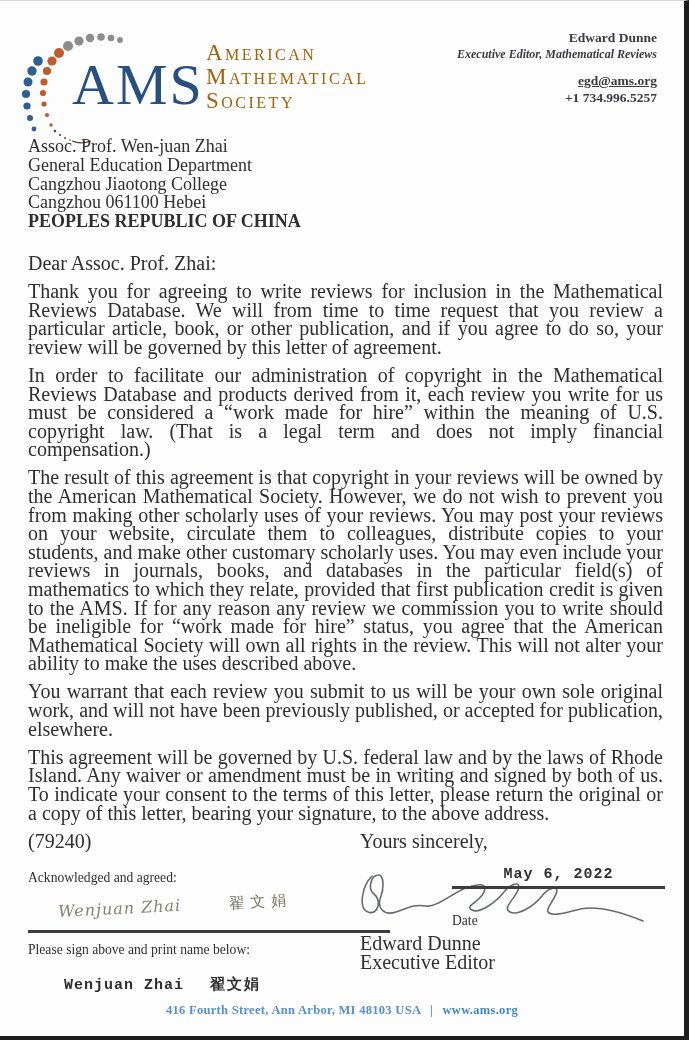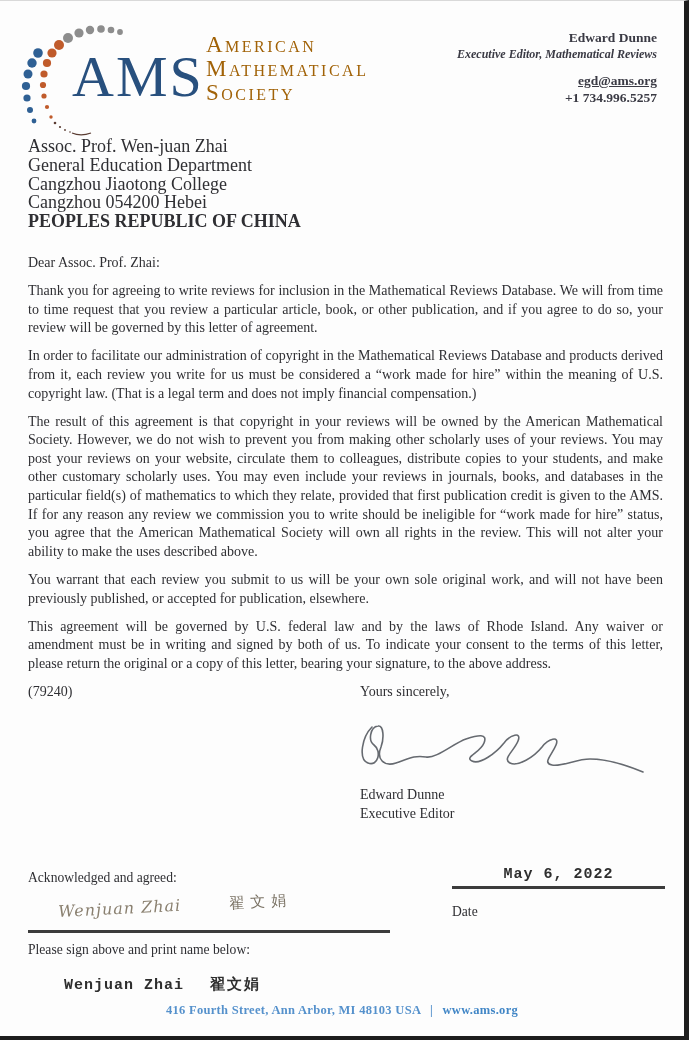--- a/index.html
+++ b/index.html
@@ -9,21 +9,21 @@
     background:#fdfdfd;
     font-family:"Liberation Serif", serif;
     color:#2f2f33;
     overflow:hidden;
     box-sizing:border-box;
     border-top:1px solid #d9d9d9;
     border-right:5px solid #1d1d1d;
     border-bottom:4px solid #1d1d1d;
   }
   
-  .logo-wrap{position:absolute;left:18px;top:12px;width:420px;height:110px;}
+  .logo-wrap{position:absolute;left:18px;top:20px;width:420px;height:110px;}
   .logo-dots{position:absolute;left:0;top:2px;}
   .logo-acronym{
     position:absolute;left:54px;top:30px;
     font-size:58px;letter-spacing:2px;color:#28507e;
     font-family:"Liberation Serif", serif;
   }
   .logo-name{
     position:absolute;left:188px;top:20px;
     font-variant:small-caps;
     font-size:23px;line-height:24px;letter-spacing:2.5px;
@@ -34,21 +34,21 @@
     color:#3a3a44;font-size:13.5px;line-height:17px;
   }
   .contact .c-name{font-weight:bold;}
   .contact .c-title{font-weight:bold;font-style:italic;font-size:12px;}
   .contact .c-email{font-weight:bold;margin-top:9px;text-decoration:underline;}
   .contact .c-phone{font-weight:bold;}
   
   .recipient{position:absolute;left:28px;top:136px;font-size:18px;line-height:18.8px;}
   .recipient .country{font-weight:bold;}
   
-  .letter-body{position:absolute;left:28px;top:253px;width:635px;font-size:14px;line-height:18.6px;font-family:Liberation Serif, serif;}
+  .letter-body{position:absolute;left:28px;top:253px;width:635px;font-size:20px;line-height:18.6px;font-family:Liberation Serif, serif;}
   .letter-body p{margin:0 0 9.5px 0;text-align:justify;}
   .salutation{margin:0 0 9px 0;}
   .signoff{display:flex;margin-top:5px;}
   .signoff .ref{width:332px;}
   .sig-image{margin-left:328px;margin-top:2px;height:80px;}
   .signer{margin-left:332px;line-height:19px;margin-top:2px;}
   
   .ack{position:absolute;left:28px;top:833px;width:372px;font-size:13.6px;margin-top:36px;}
   .ack-sig-row{position:relative;height:44px;}
   .hand-sig{
@@ -66,21 +66,21 @@
     font-size:15px;color:#2e2e2e;letter-spacing:1px;white-space:nowrap;
   }
   .printed-name .cn{margin-left:16px;letter-spacing:2px;}
   
   .date-block{position:absolute;left:452px;top:865px;width:213px;font-size:13.6px;}
   .date-value{
     text-align:center;font-family:"Liberation Mono", monospace;font-weight:bold;
     font-size:15px;color:#2e2e2e;letter-spacing:1px;margin-bottom:3px;
   }
   .date-line{border-top:3px solid #3c3c3c;width:213px;}
-  .date-label{margin-top:15px;}
+  .date-label{margin-top:24px;}
   
   .footer{
     position:absolute;left:0;top:1002px;width:100%;text-align:center;
     font-size:12.5px;font-weight:bold;color:#5591cc;letter-spacing:0.3px;
   }
   .footer .site{color:#4186c6;}
   .footer .sep{margin:0 6px;color:#5591cc;}
 </style>
 </head>
 <body>
@@ -140,21 +140,21 @@
     <div class="c-name">Edward Dunne</div>
     <div class="c-title">Executive Editor, Mathematical Reviews</div>
     <div class="c-email">egd@ams.org</div>
     <div class="c-phone">+1 734.996.5257</div>
   </div>
 
   <div class="recipient">
     <div>Assoc. Prof. Wen-juan Zhai</div>
     <div>General Education Department</div>
     <div>Cangzhou Jiaotong College</div>
-    <div>Cangzhou 054200 Hebei</div>
+    <div>Cangzhou 061100 Hebei</div>
     <div class="country">PEOPLES REPUBLIC OF CHINA</div>
   </div>
 
   <div class="letter-body">
     <p class="salutation">Dear Assoc. Prof. Zhai:</p>
     <p>Thank you for agreeing to write reviews for inclusion in the Mathematical Reviews Database. We will from time to time request that you review a particular article, book, or other publication, and if you agree to do so, your review will be governed by this letter of agreement.</p>
     <p>In order to facilitate our administration of copyright in the Mathematical Reviews Database and products derived from it, each review you write for us must be considered a “work made for hire” within the meaning of U.S. copyright law. (That is a legal term and does not imply financial compensation.)</p>
     <p>The result of this agreement is that copyright in your reviews will be owned by the American Mathematical Society. However, we do not wish to prevent you from making other scholarly uses of your reviews. You may post your reviews on your website, circulate them to colleagues, distribute copies to your students, and make other customary scholarly uses. You may even include your reviews in journals, books, and databases in the particular field(s) of mathematics to which they relate, provided that first publication credit is given to the AMS. If for any reason any review we commission you to write should be ineligible for “work made for hire” status, you agree that the American Mathematical Society will own all rights in the review. This will not alter your ability to make the uses described above.</p>
     <p>You warrant that each review you submit to us will be your own sole original work, and will not have been previously published, or accepted for publication, elsewhere.</p>
     <p>This agreement will be governed by U.S. federal law and by the laws of Rhode Island. Any waiver or amendment must be in writing and signed by both of us. To indicate your consent to the terms of this letter, please return the original or a copy of this letter, bearing your signature, to the above address.</p>

